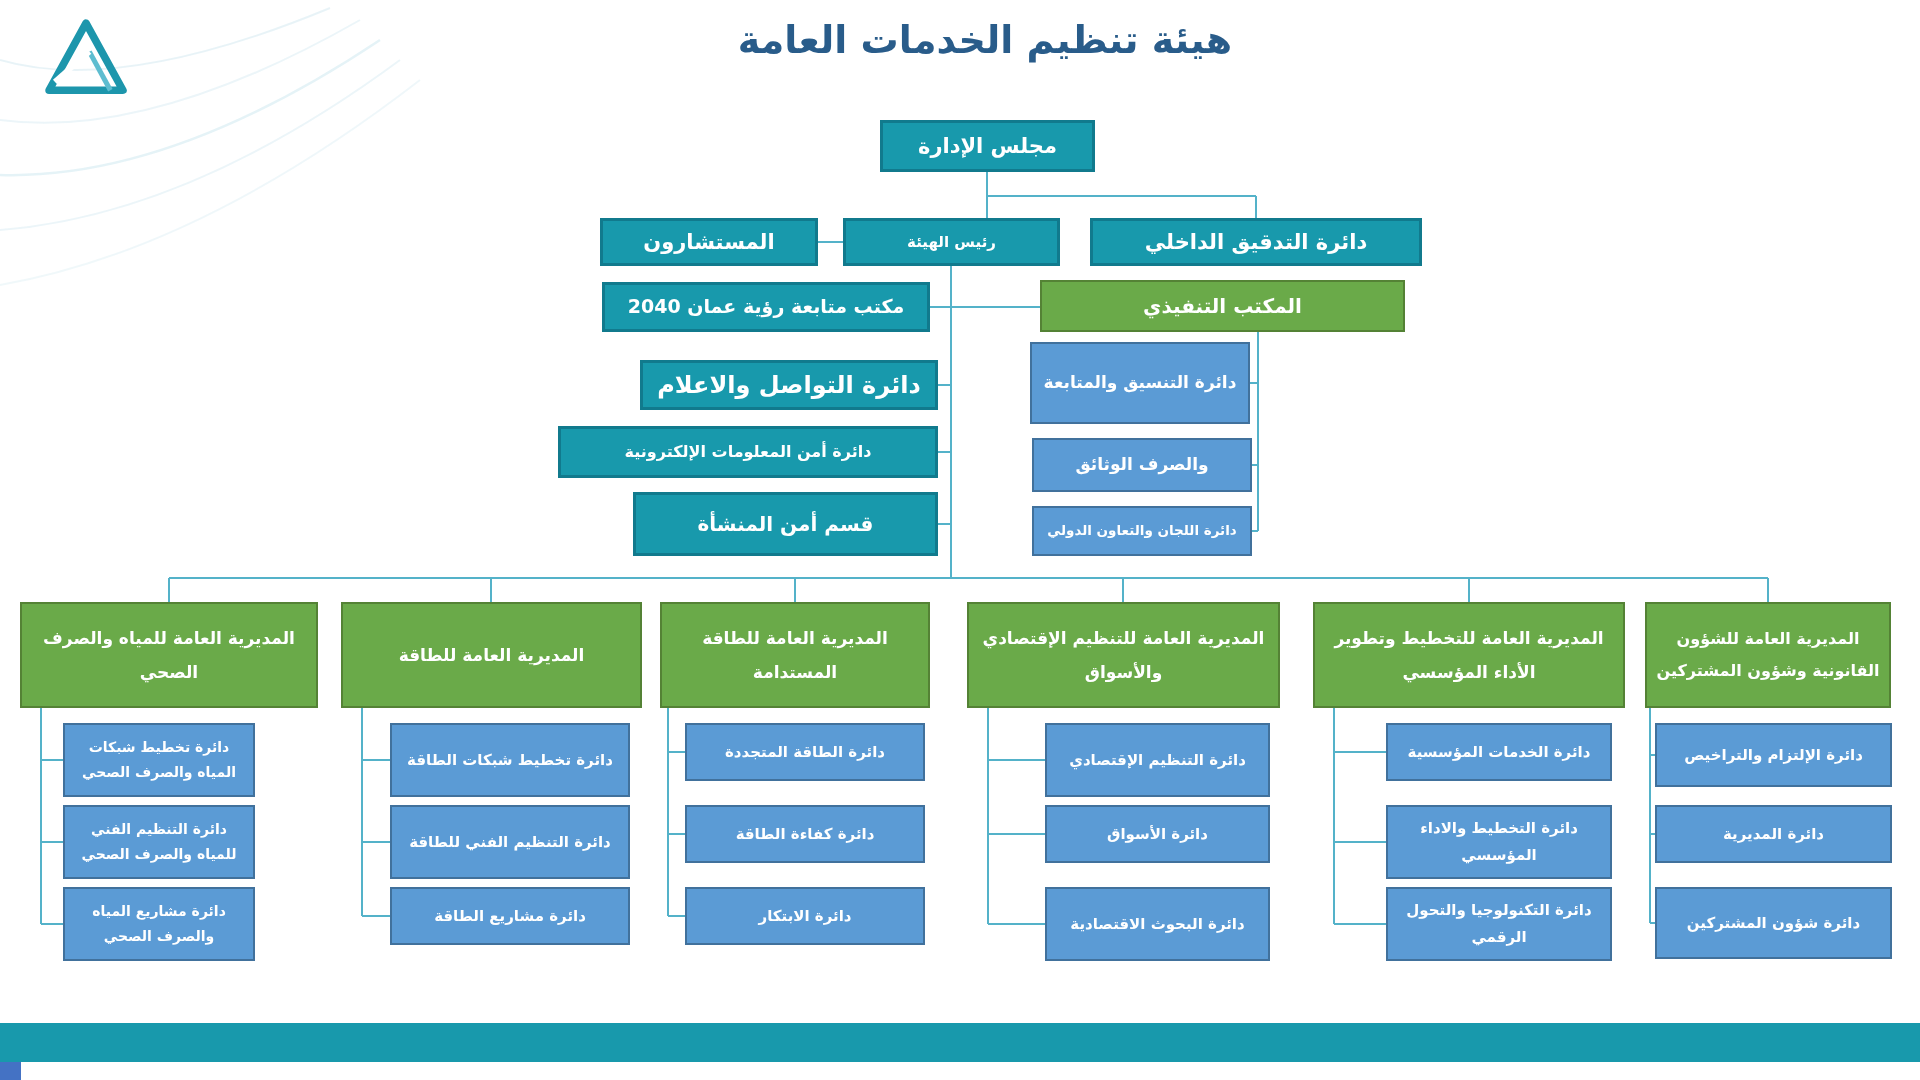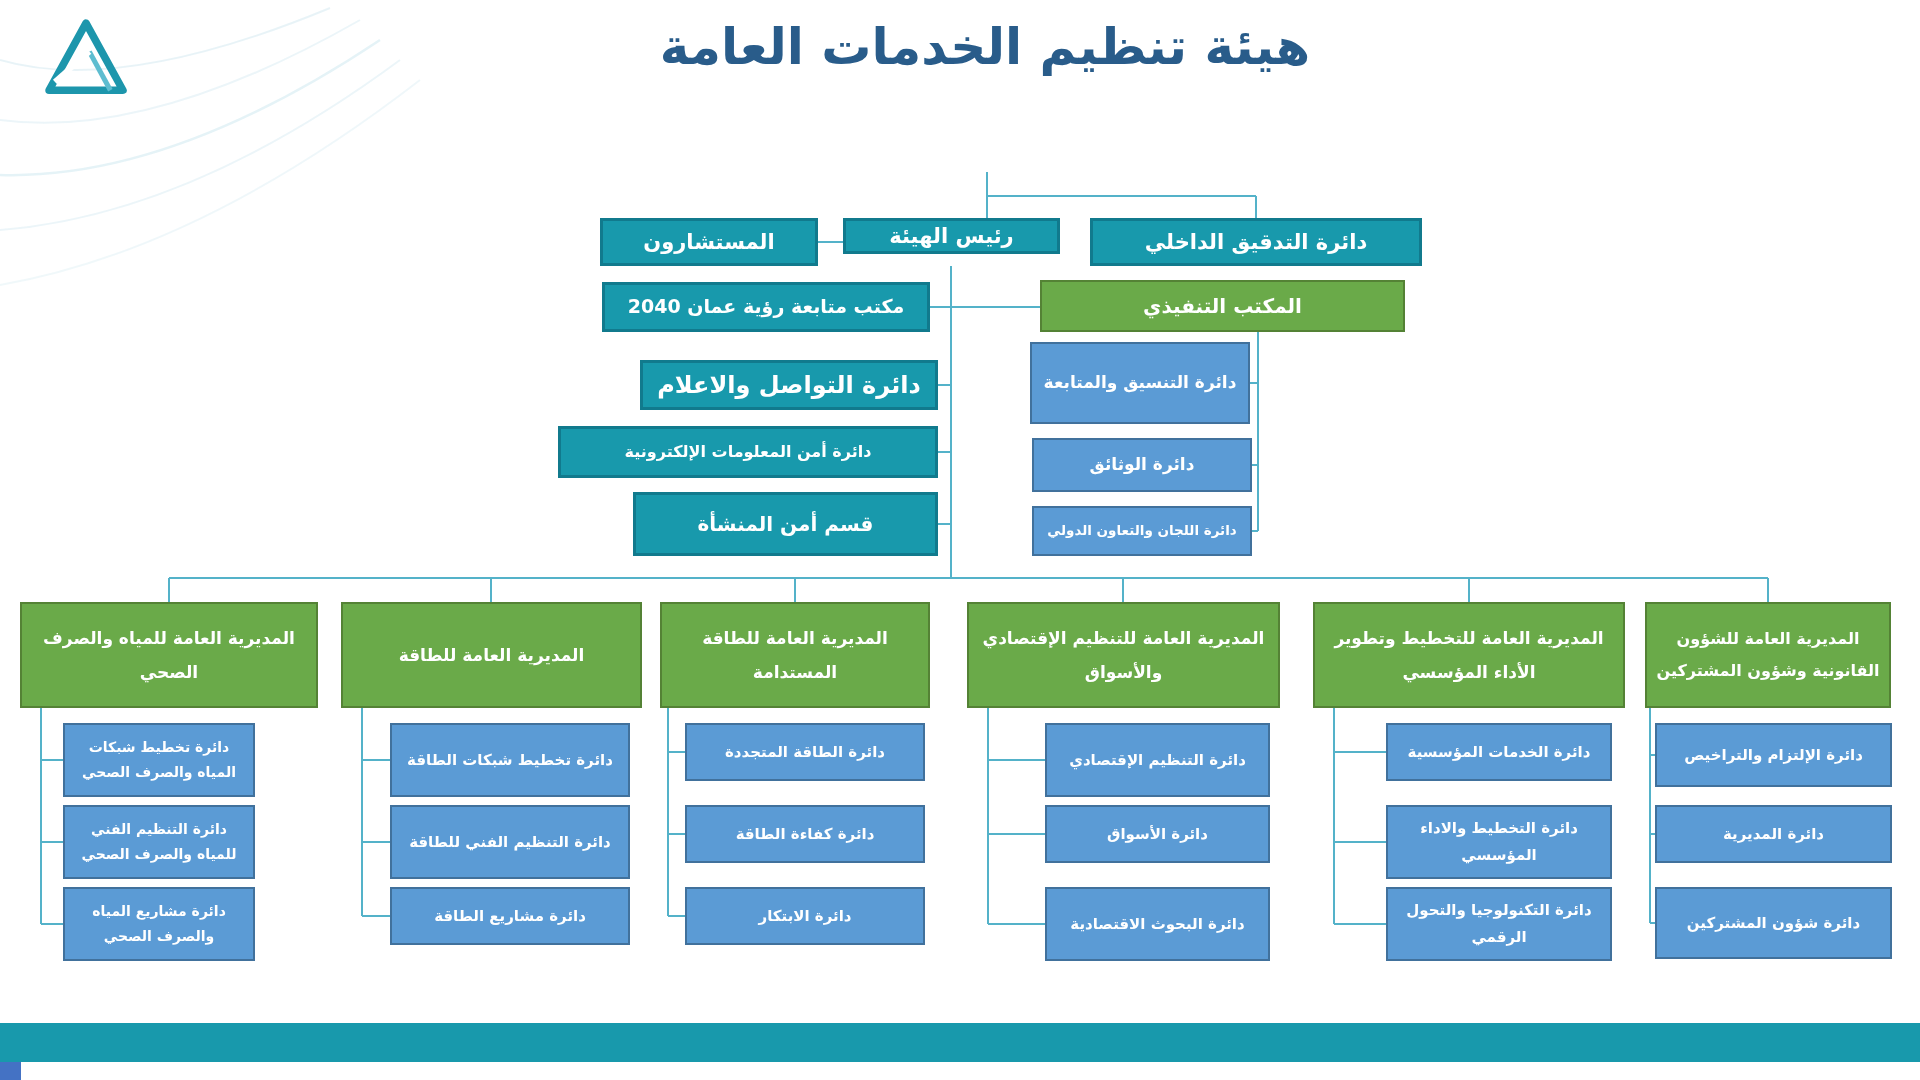--- a/index.html
+++ b/index.html
@@ -9,21 +9,21 @@
     --connector:#54B2C9; --title-text:#295C8A;
     --footer-band:#1899AC; --footer-square:#4472C4;
   }
   html,body{margin:0;padding:0;background:#ffffff;}
   .stage{
     position:relative;width:1920px;height:1080px;overflow:hidden;background:#ffffff;
     font-family:"DejaVu Sans",sans-serif;direction:rtl;
   }
   .page-title{
     position:absolute;left:505px;top:18px;width:960px;text-align:center;
-    font-size:50px;font-weight:bold;color:var(--title-text);
+    font-size:38px;font-weight:bold;color:var(--title-text);
   }
   .box{
     position:absolute;display:flex;align-items:center;justify-content:center;
     text-align:center;color:#ffffff;font-weight:bold;box-sizing:border-box;
     padding:2px 6px;line-height:1.75;
   }
   .teal{background:var(--teal);border:3px solid var(--teal-border);}
   .green{background:var(--green);border:2.5px solid var(--green-border);}
   .blue{background:var(--blue);border:2px solid var(--blue-border);}
   .dir{top:602px;height:106px;font-size:17px;line-height:2;}
@@ -109,33 +109,34 @@
     <line x1="1334" y1="752" x2="1386" y2="752"></line>
     <line x1="1334" y1="842" x2="1386" y2="842"></line>
     <line x1="1334" y1="924" x2="1386" y2="924"></line>
 
     <line x1="1650" y1="708" x2="1650" y2="923"></line>
     <line x1="1650" y1="755" x2="1655" y2="755"></line>
     <line x1="1650" y1="834" x2="1655" y2="834"></line>
     <line x1="1650" y1="923" x2="1655" y2="923"></line>
   </svg>
 
+  <div class="box teal" style="left:880px;top:120px;width:215px;height:52px;font-size:21px">مجلس الإدارة</div>
 
   <div class="box teal" style="left:600px;top:218px;width:218px;height:48px;font-size:21px">المستشارون</div>
 
-  <div class="box teal" style="left:843px;top:218px;width:217px;height:36px;font-size:21px">رئيس الهيئة</div>
+  <div class="box teal" style="left:843px;top:218px;width:217px;height:48px;font-size:15px">رئيس الهيئة</div>
 
   <div class="box teal" style="left:1090px;top:218px;width:332px;height:48px;font-size:21px">دائرة التدقيق الداخلي</div>
 
   <div class="box teal" style="left:602px;top:282px;width:328px;height:50px;font-size:19px">مكتب متابعة رؤية عمان 2040</div>
 
   <div class="box green" style="left:1040px;top:280px;width:365px;height:52px;font-size:20px">المكتب التنفيذي</div>
 
   <div class="box blue" style="left:1030px;top:342px;width:220px;height:82px;font-size:17px;line-height:2.1">دائرة التنسيق والمتابعة</div>
-  <div class="box blue" style="left:1032px;top:438px;width:220px;height:54px;font-size:17px">دائرة الوثائق</div>
+  <div class="box blue" style="left:1032px;top:438px;width:220px;height:54px;font-size:17px">والصرف الوثائق</div>
   <div class="box blue" style="left:1032px;top:506px;width:220px;height:50px;font-size:13.5px">دائرة اللجان والتعاون الدولي</div>
 
   <div class="box teal" style="left:640px;top:360px;width:298px;height:50px;font-size:24px">دائرة التواصل والاعلام</div>
   <div class="box teal" style="left:558px;top:426px;width:380px;height:52px;font-size:16px">دائرة أمن المعلومات الإلكترونية</div>
   <div class="box teal" style="left:633px;top:492px;width:305px;height:64px;font-size:20px">قسم أمن المنشأة</div>
 
   <div class="box green dir" style="left:20px;width:298px">المديرية العامة للمياه والصرف الصحي</div>
   <div class="box green dir" style="left:341px;width:301px">المديرية العامة للطاقة</div>
   <div class="box green dir" style="left:660px;width:270px">المديرية العامة للطاقة المستدامة</div>
   <div class="box green dir" style="left:967px;width:313px">المديرية العامة للتنظيم الإقتصادي والأسواق</div>

